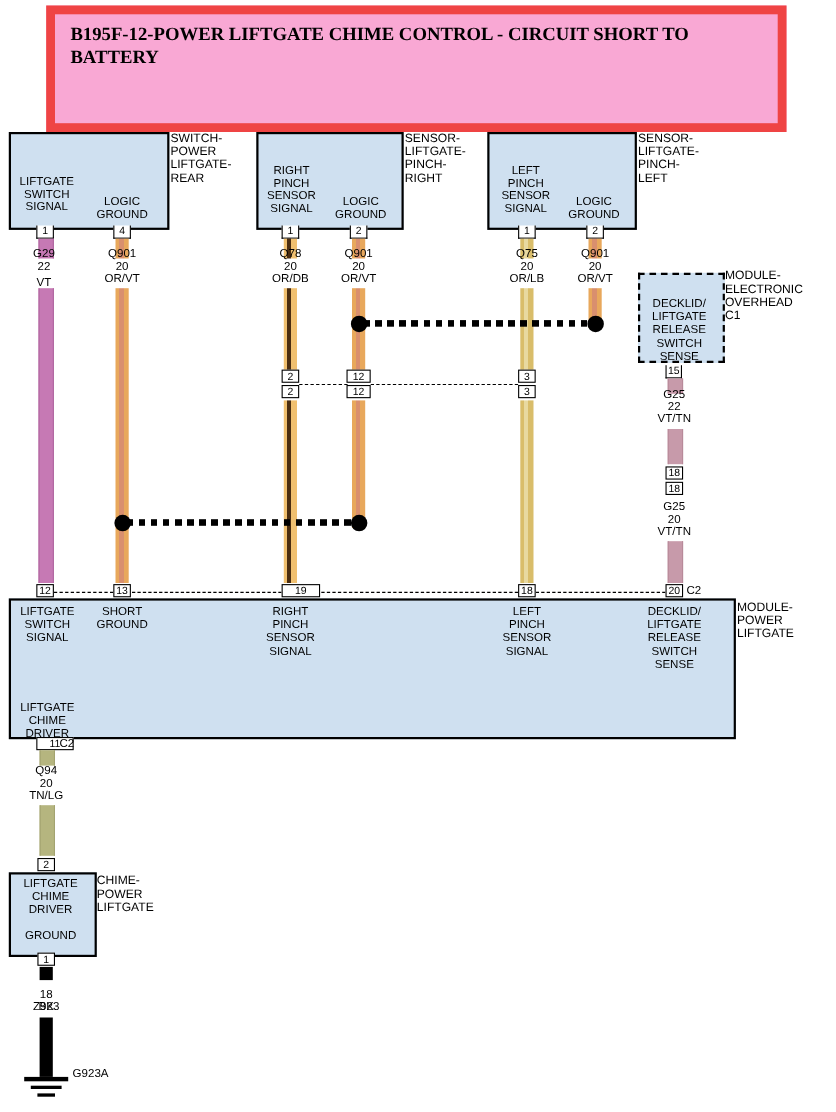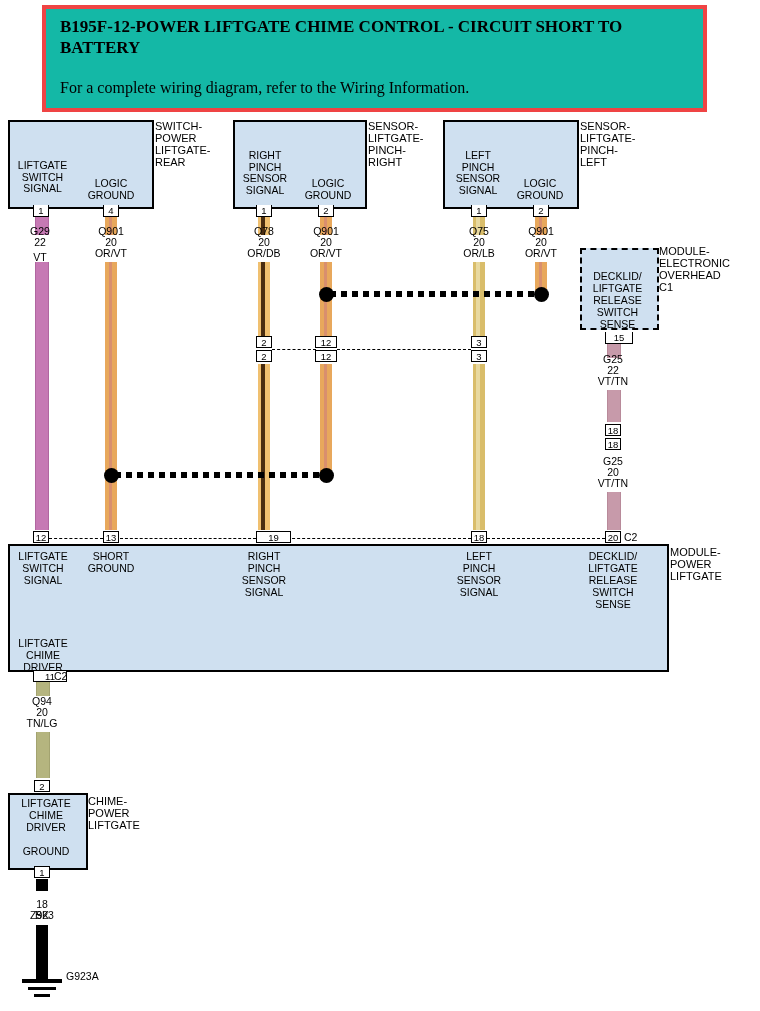--- a/index.html
+++ b/index.html
@@ -1,21 +1,21 @@
 <!DOCTYPE html>
 <html><head>
 <meta charset="utf-8">
 <style>
   html,body{margin:0;padding:0;background:#fff;}
   body{width:760px;height:1011px;position:relative;
        font-family:"Liberation Sans",sans-serif;color:#000;overflow:hidden;}
   .abs{position:absolute;}
 
   
-  #title-block{left:42px;top:5px;width:657px;height:99px;border:4px solid #ef4444;background:#14b8a6;}
+  #title-block{left:42px;top:5px;width:657px;height:99px;border:8px solid #ef4444;background:#f9a8d4;}
   #title-block .t1{position:absolute;left:14px;top:7px;width:630px;
       font-family:"Liberation Serif",serif;font-size:17px;font-weight:bold;line-height:21px;}
   #title-block .t2{position:absolute;left:14px;top:69px;width:630px;
       font-family:"Liberation Serif",serif;font-size:16px;line-height:19px;}
 
   
   .conn-box{border:2px solid #000;background:#cfe0f0;}
   .pinlbl{position:absolute;text-align:center;font-size:10.5px;line-height:11.5px;font-weight:normal;}
   .side-label{position:absolute;font-size:11px;line-height:12px;white-space:pre-line;}
 
@@ -53,21 +53,20 @@
   
   #module-power{border:2px solid #000;background:#cfe0f0;}
   .modtxt{position:absolute;text-align:center;font-size:10.5px;line-height:12px;white-space:pre-line;}
   .gline{position:absolute;background:#000;height:3px;}
 </style>
 </head>
 <body>
 
 <div class="abs" id="title-block">
   <div class="t1">B195F-12-POWER LIFTGATE CHIME CONTROL - CIRCUIT SHORT TO BATTERY</div>
-  <div class="t2">For a complete wiring diagram, refer to the Wiring Information.</div>
 </div>
 
 <div class="abs conn-box" style="left:8px;top:120px;width:142px;height:85px;"></div>
 <div class="side-label" style="left:155px;top:120px;width:100px;">SWITCH-
 POWER
 LIFTGATE-
 REAR</div>
 <div class="pinlbl" style="left:10px;top:160px;width:65px;">LIFTGATE
 SWITCH
 SIGNAL</div>
@@ -163,21 +162,21 @@
 <div class="modtxt" style="left:582px;top:270px;width:71px;">DECKLID/
 LIFTGATE
 RELEASE
 SWITCH
 SENSE</div>
 <div class="side-label" style="left:659px;top:245px;width:98px;">MODULE-
 ELECTRONIC
 OVERHEAD
 C1</div>
 
-<div class="pin" style="left:605px;top:332px;width:28px;">15</div>
+<div class="pin" style="left:605px;top:332px;width:15px;">15</div>
 <div class="wire w-vttn" style="left:607px;top:344px;width:12px;height:14px;"></div>
 <div class="wlabel" style="left:582px;top:354px;width:62px;">G25</div>
 <div class="wlabel" style="left:582px;top:365px;width:62px;">22</div>
 <div class="wlabel" style="left:582px;top:376px;width:62px;">VT/TN</div>
 <div class="wire w-vttn" style="left:607px;top:390px;width:12px;height:32px;"></div>
 
 <div class="pin plain" style="left:605px;top:424px;width:16px;">18</div>
 <div class="pin plain" style="left:605px;top:438px;width:16px;">18</div>
 
 <div class="wlabel" style="left:582px;top:456px;width:62px;">G25</div>

